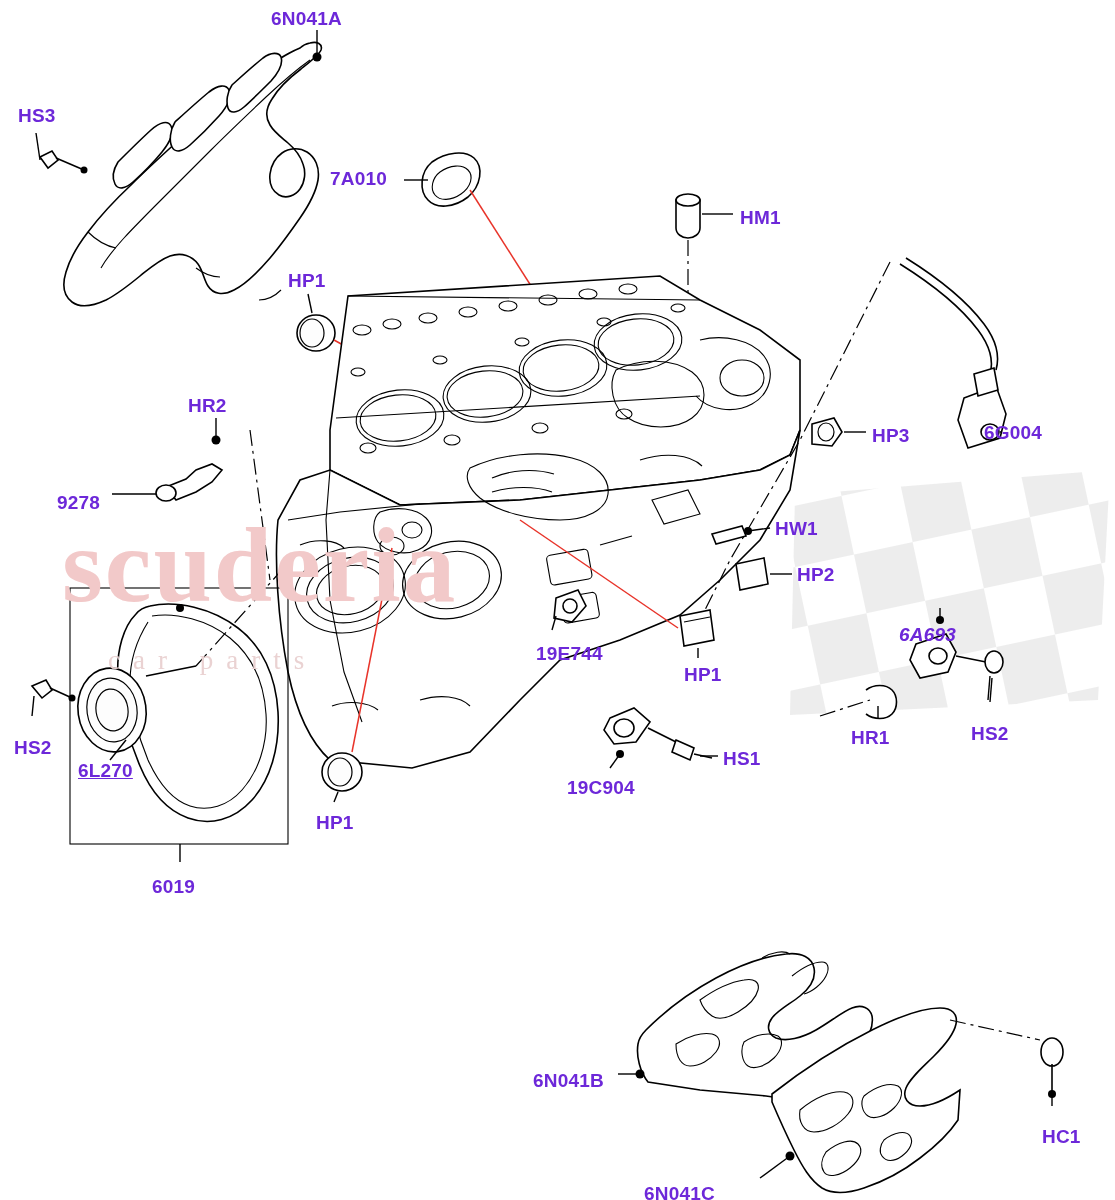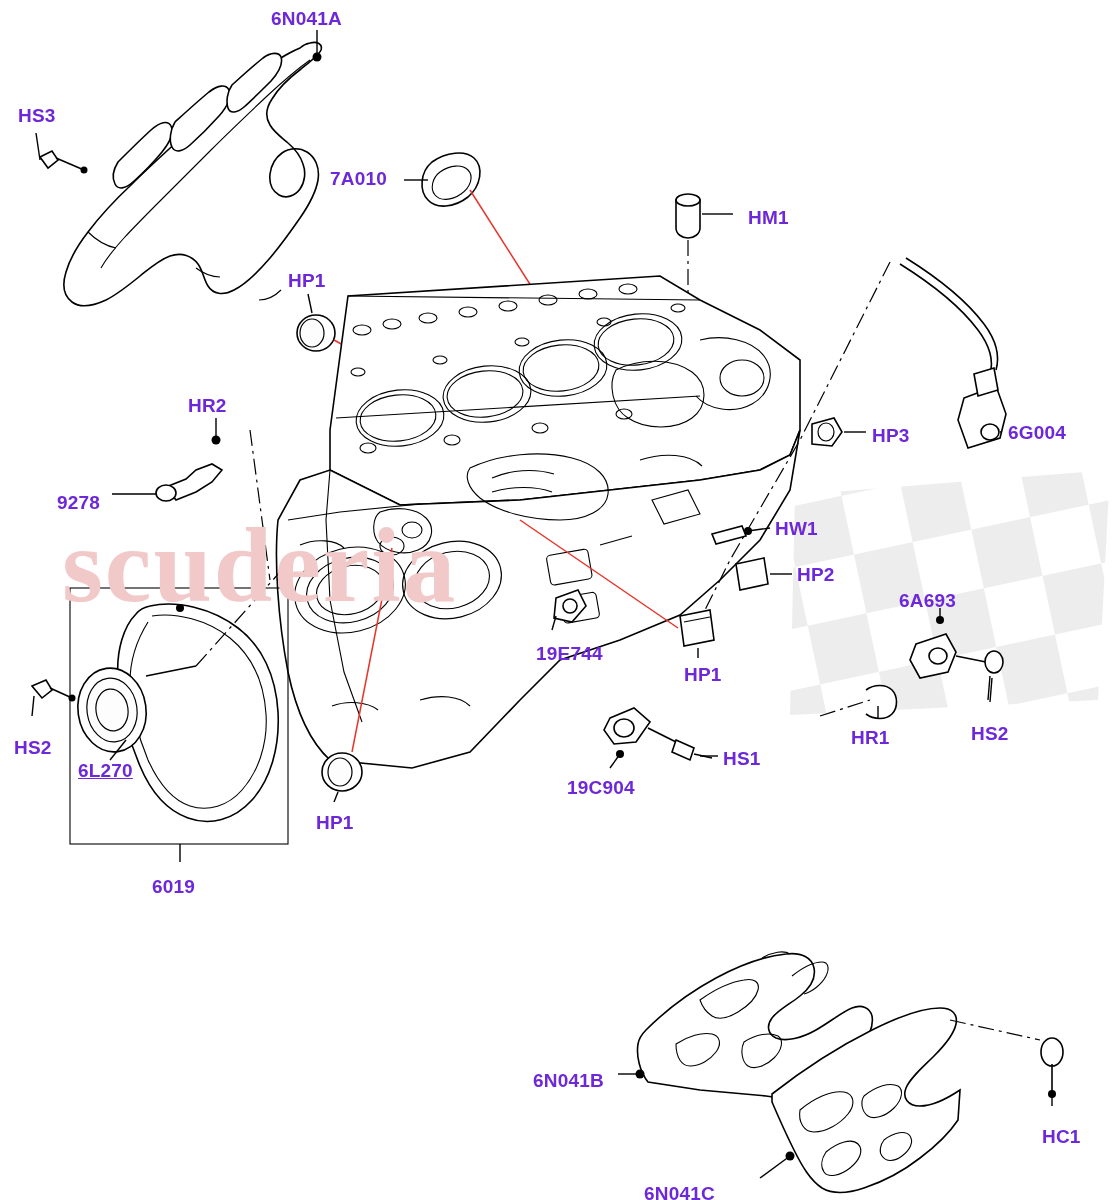--- a/index.html
+++ b/index.html
@@ -348,33 +348,34 @@
     <g>
       <ellipse class="part" cx="1052" cy="1052" rx="11" ry="14"></ellipse>
       <path class="ln" d="M1052,1064 L1052,1092"></path>
       <circle class="dot" cx="1052" cy="1094" r="4"></circle>
       <path class="lead" d="M1052,1094 L1052,1106"></path>
     </g>
 
   </svg>
 
   <div class="wm wm-main">scuderia</div>
+  <div class="wm wm-sub">car parts</div>
 
   <div class="label" style="left:271px; top:8px;">6N041A</div>
   <div class="label" style="left:18px;  top:105px;">HS3</div>
   <div class="label" style="left:330px; top:168px;">7A010</div>
-  <div class="label" style="left:740px; top:207px;margin-left:8px;">HM1</div>
+  <div class="label" style="left:740px; top:207px;">HM1</div>
   <div class="label" style="left:288px; top:270px;">HP1</div>
   <div class="label" style="left:188px; top:395px;">HR2</div>
   <div class="label" style="left:872px; top:425px;">HP3</div>
-  <div class="label" style="left:1008px; top:422px;">6G004</div>
+  <div class="label" style="left:984px; top:422px;">6G004</div>
   <div class="label" style="left:57px;  top:492px;">9278</div>
   <div class="label" style="left:775px; top:518px;">HW1</div>
   <div class="label" style="left:797px; top:564px;">HP2</div>
-  <div class="label" style="left:899px; top:590px;">6A693</div>
+  <div class="label" style="left:899px; top:624px;font-style:italic;">6A693</div>
   <div class="label" style="left:536px; top:643px;">19E744</div>
   <div class="label" style="left:684px; top:664px;">HP1</div>
   <div class="label" style="left:971px; top:723px;">HS2</div>
   <div class="label" style="left:851px; top:727px;">HR1</div>
   <div class="label" style="left:14px;  top:737px;">HS2</div>
   <div class="label" style="left:723px; top:748px;">HS1</div>
   <div class="label" style="left:78px;  top:760px;text-decoration:underline;">6L270</div>
   <div class="label" style="left:567px; top:777px;text-align:center;">19C904</div>
   <div class="label" style="left:316px; top:812px;">HP1</div>
   <div class="label" style="left:152px; top:870px;margin-top:6px;">6019</div>

